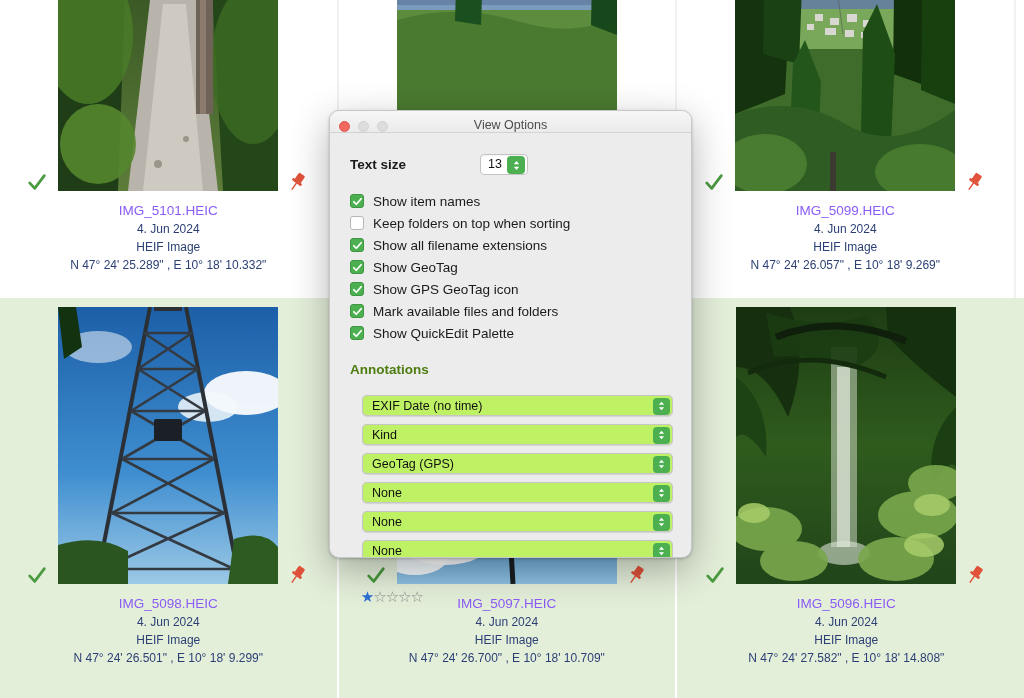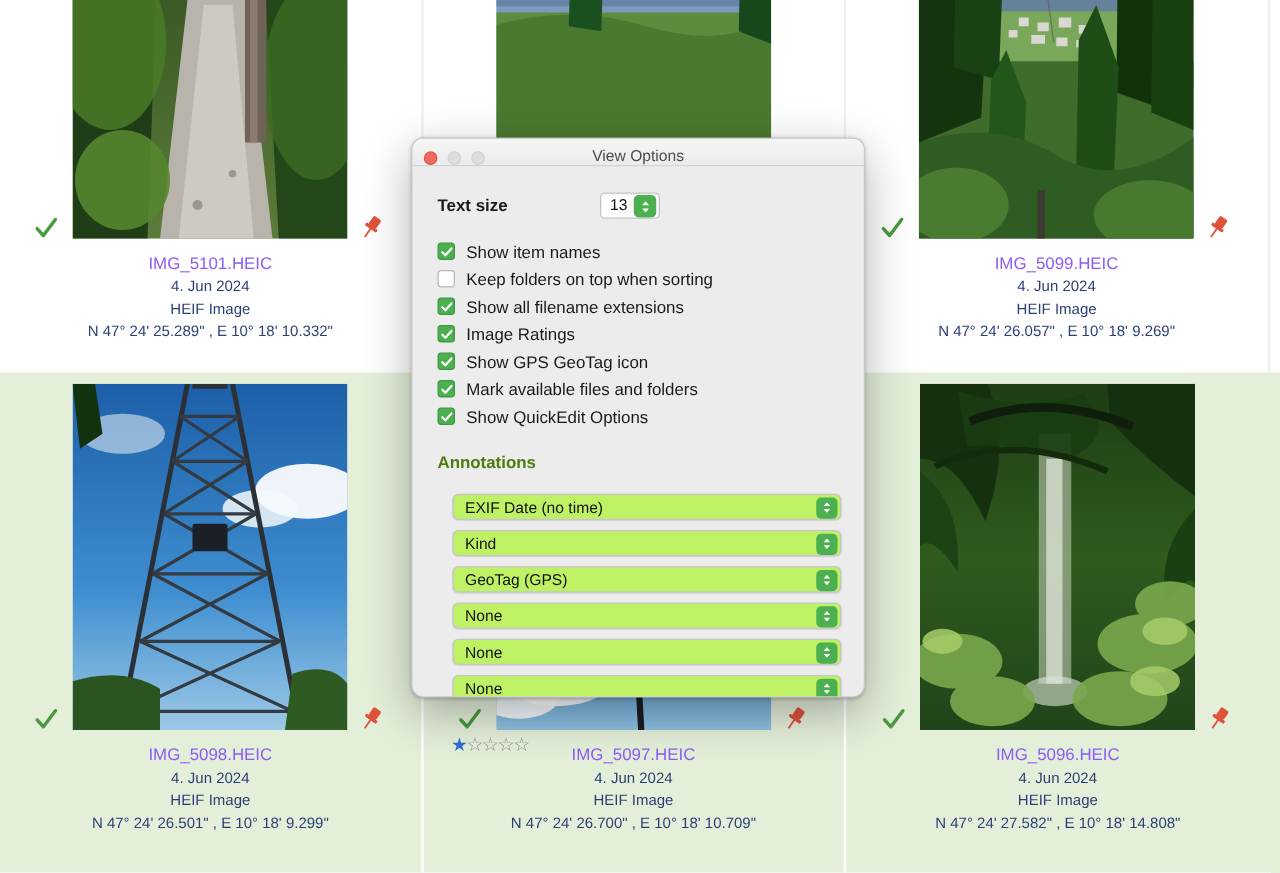--- a/index.html
+++ b/index.html
@@ -576,21 +576,21 @@
           </svg>
         </span>
       <span class="chk-label">Show all filename extensions</span>
     </div>
     <div class="chk-row">
       <span class="chk on">
           <svg viewBox="0 0 12 12">
             <path d="M2 6.3 L4.7 9 L10 3" stroke="#ffffff" stroke-width="1.9" fill="none" stroke-linecap="round" stroke-linejoin="round"></path>
           </svg>
         </span>
-      <span class="chk-label">Image Ratings</span>
+      <span class="chk-label">Show GeoTag</span>
     </div>
     <div class="chk-row">
       <span class="chk on">
           <svg viewBox="0 0 12 12">
             <path d="M2 6.3 L4.7 9 L10 3" stroke="#ffffff" stroke-width="1.9" fill="none" stroke-linecap="round" stroke-linejoin="round"></path>
           </svg>
         </span>
       <span class="chk-label">Show GPS GeoTag icon</span>
     </div>
     <div class="chk-row">
@@ -600,21 +600,21 @@
           </svg>
         </span>
       <span class="chk-label">Mark available files and folders</span>
     </div>
     <div class="chk-row">
       <span class="chk on">
           <svg viewBox="0 0 12 12">
             <path d="M2 6.3 L4.7 9 L10 3" stroke="#ffffff" stroke-width="1.9" fill="none" stroke-linecap="round" stroke-linejoin="round"></path>
           </svg>
         </span>
-      <span class="chk-label">Show QuickEdit Options</span>
+      <span class="chk-label">Show QuickEdit Palette</span>
     </div>
 
     <div class="section-title">Annotations</div>
 
     <div class="popup">
       <span class="popup-val">EXIF Date (no time)</span>
       <span class="popup-arrows">
           <svg viewBox="0 0 10 14">
             <path d="M5 2 L8 5.5 L2 5.5 Z" fill="#fff"></path>
             <path d="M5 12 L8 8.5 L2 8.5 Z" fill="#fff"></path>

